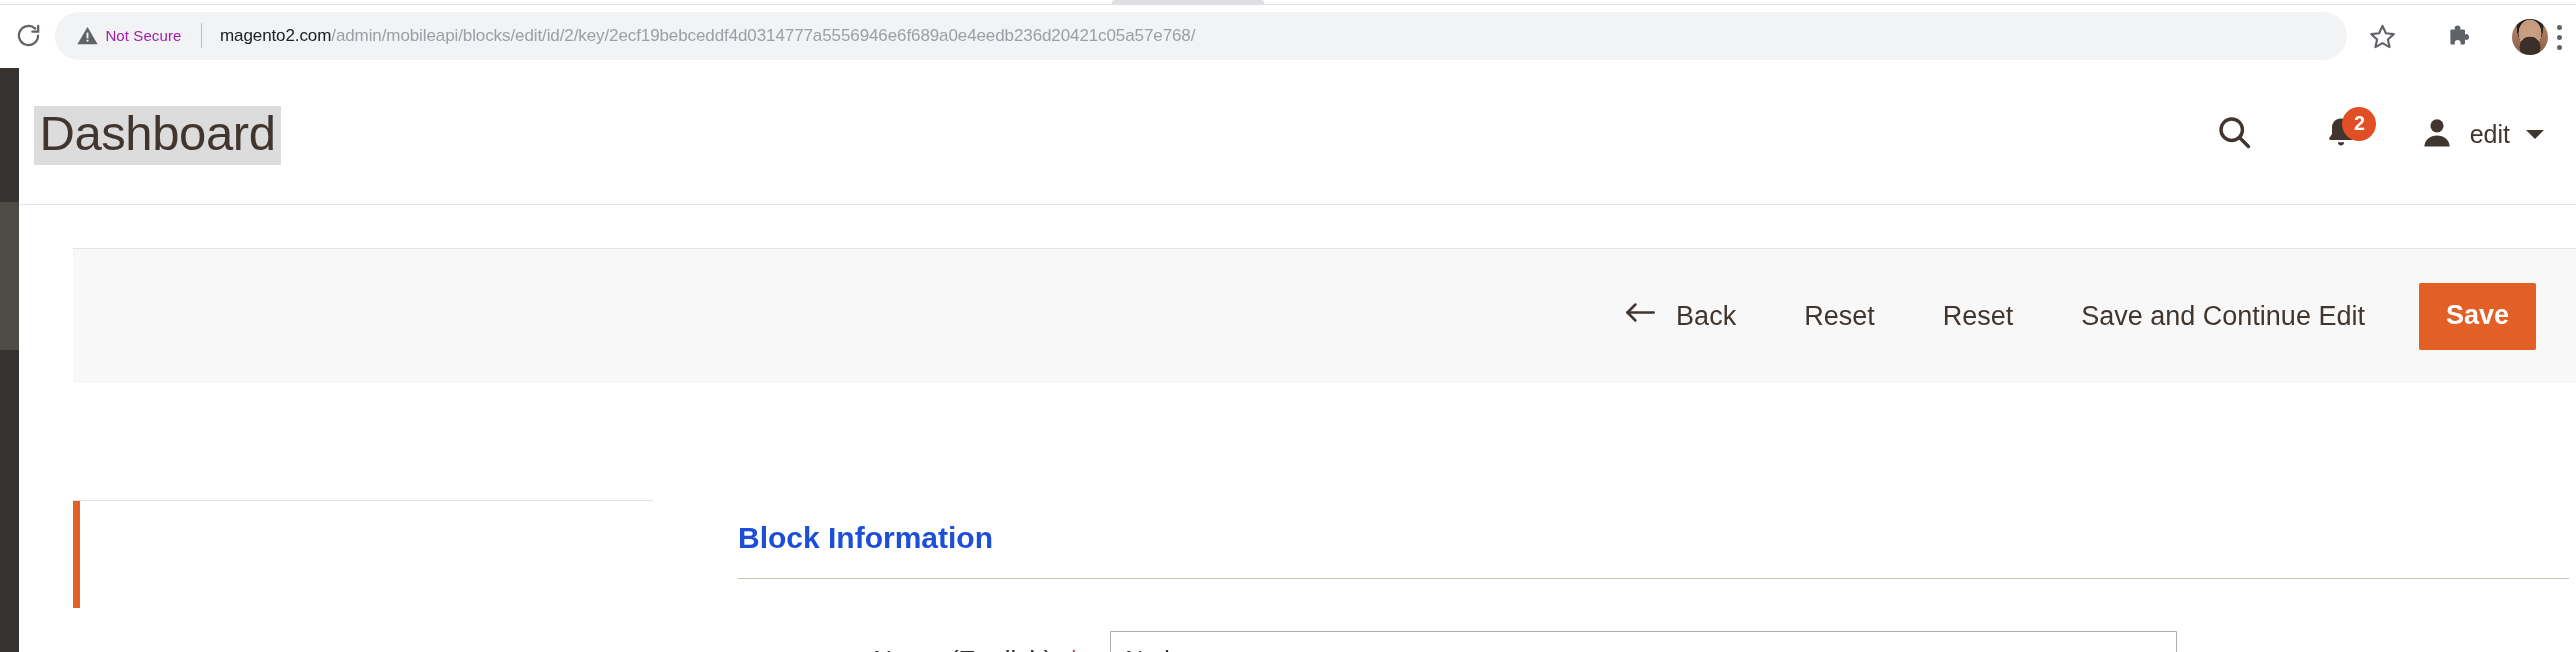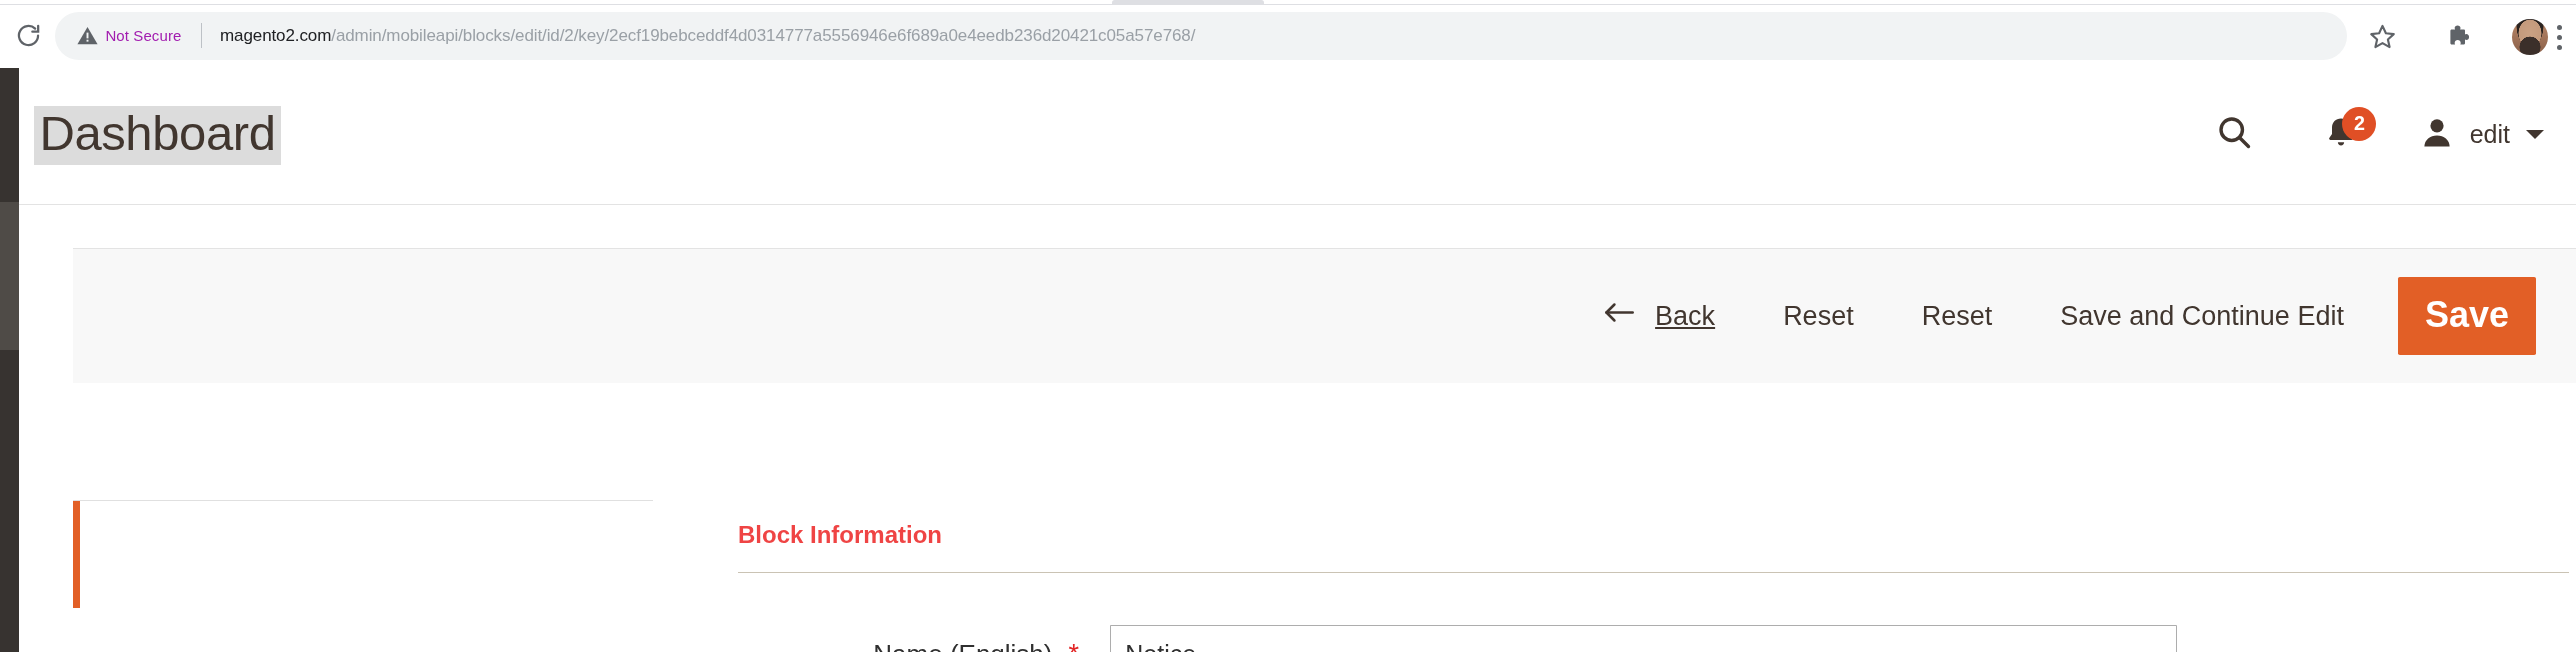--- a/index.html
+++ b/index.html
@@ -192,27 +192,27 @@
   .pa-btn {
     font-size: 27px;
     color: #41362f;
     background: none;
     border: none;
     cursor: pointer;
     font-family: inherit;
     padding: 9px 0;
     white-space: nowrap;
   }
-  .pa-back { display:flex; align-items:center; gap: 19.7px; text-decoration: underline; }
+  .pa-back { display:flex; align-items:center; gap: 19.7px; }
   .pa-gap-1 { width: 68px; } .pa-gap-2 { width: 68px; }
   .pa-gap-3 { width: 68px; } .pa-gap-4 { width: 54px; }
   .pa-save-primary {
     background: #e25f26;
     color: #ffffff;
-    font-size: 36px;
+    font-size: 27px;
     font-weight: 600;
     border: none;
     cursor: pointer;
     font-family: inherit;
     padding: 17px 27px 19px 27px;
     margin-right: 40px;
     border-radius: 1.8px;
     white-space: nowrap;
   }
 
@@ -248,23 +248,23 @@
     display: flex; align-items: center;
     padding-left: 25px;
     cursor: pointer;
   }
 
   .form-panel {
     position: absolute; left: 665px; top: 138px;
     width: 1831px;
   }
   .form-legend {
-    font-size: 24px;
+    font-size: 30px;
     font-weight: 700;
-    color: #ef4444;
+    color: #1d4ed8;
     padding-bottom: 23px;
   }
   .form-legend-rule {
     height: 0.9px;
     background: #cac3b4;
     width: 1831px;
   }
   .form-row {
     display: flex; align-items: center;
     margin-top: 52px;

